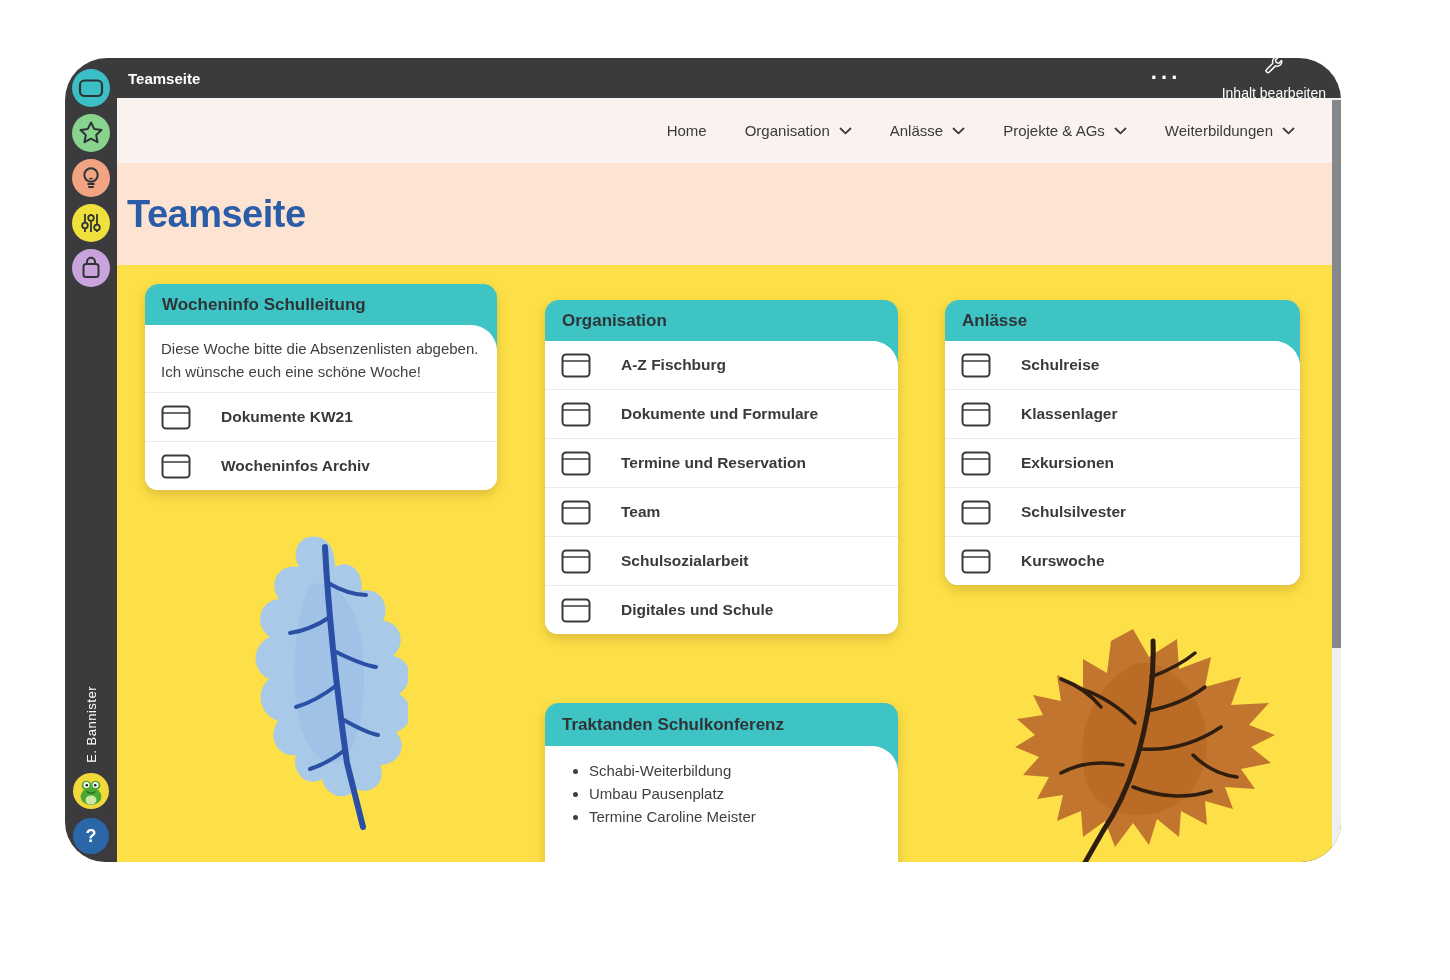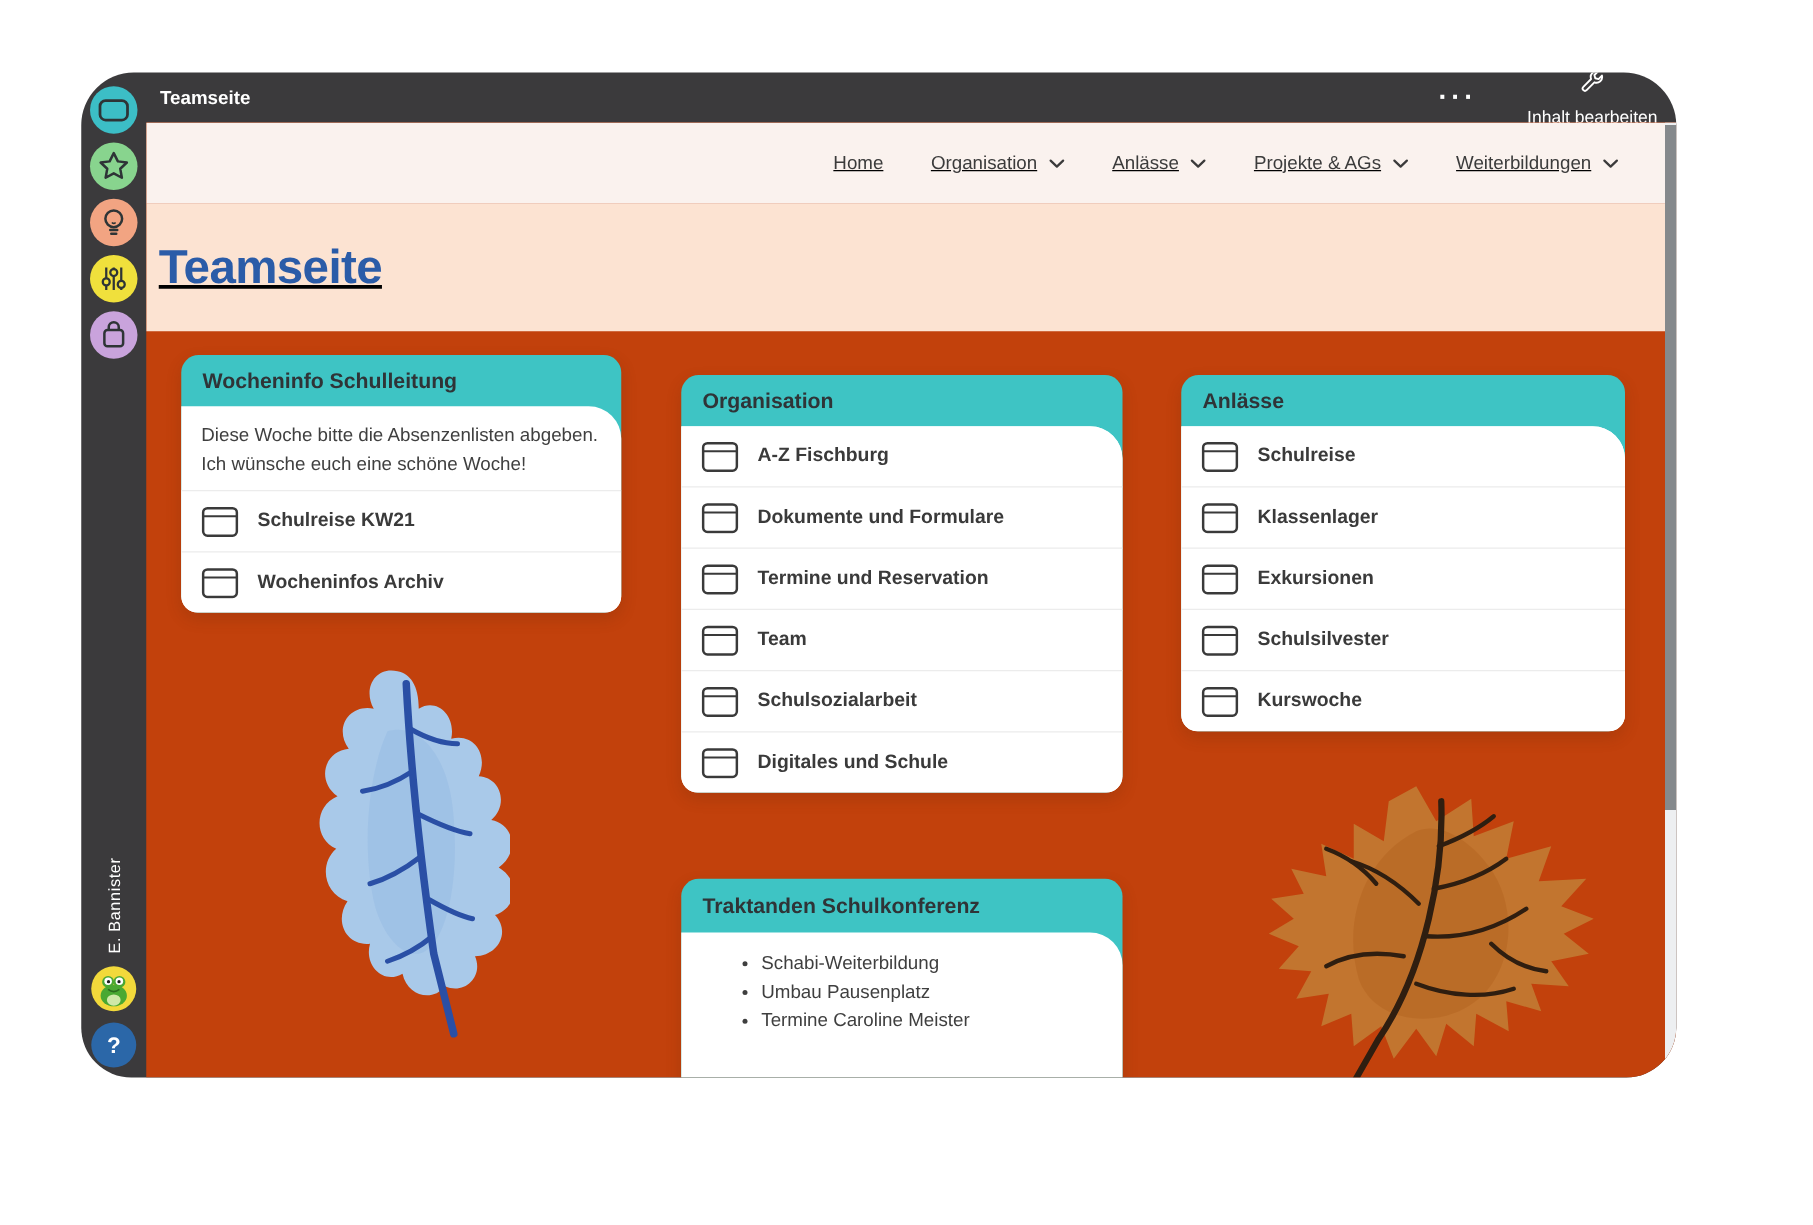--- a/index.html
+++ b/index.html
@@ -46,21 +46,21 @@
   .avatar{
     width:36px;height:36px;border-radius:50%;background:#F2D93B;margin-bottom:9px;
     display:flex;align-items:center;justify-content:center;overflow:hidden;cursor:pointer;
   }
   .help-btn{
     width:36px;height:36px;border-radius:50%;background:#2B67A8;color:#fff;
     font-size:18px;font-weight:bold;display:flex;align-items:center;justify-content:center;cursor:pointer;
   }
   
   .viewport{
-    position:absolute;left:52px;top:40px;right:0;bottom:0;overflow:hidden;background:#c2410c;text-decoration:underline;
+    position:absolute;left:52px;top:40px;right:0;bottom:0;overflow:hidden;background:#fde047;
   }
   .navbar{
     height:65px;background:#FAF2EE;display:flex;align-items:center;
     justify-content:flex-end;gap:38px;padding-right:46px;
   }
   .nav-item{display:flex;align-items:center;gap:9px;font-size:15px;color:#3B3B3B;cursor:pointer;}
   .hero{height:102px;background:#FCE3D2;display:flex;align-items:center;}
   .hero h1{margin:0;padding-left:10px;font-size:38px;font-weight:bold;color:#2B5CA8;letter-spacing:-.5px;}
   .canvas{position:relative;height:597px;}
   
@@ -71,28 +71,28 @@
     position:absolute;border-radius:14px;background:#3EC4C4;
     box-shadow:0 5px 12px rgba(90,40,10,.20);
   }
   .card-header{
     height:41px;display:flex;align-items:center;padding:0 17px;
     font-size:17px;font-weight:bold;color:#2F3437;
   }
   .card-body{background:#ffffff;border-radius:0 26px 13px 13px;overflow:hidden;}
   .card-body.open-bottom{border-radius:0 26px 0 0;}
   .row{
-    height:48px;display:flex;align-items:center;gap:15px;padding:0 16px;
+    height:48px;display:flex;align-items:center;gap:30px;padding:0 16px;
     border-top:1px solid #ECECEC;cursor:pointer;background:#fff;
   }
   .row:first-child{border-top:none;}
   .row-label{font-size:15.5px;font-weight:bold;color:#3A3A3A;}
   .card-msg{padding:13px 16px 9px 16px;font-size:15px;color:#3F3F3F;line-height:1.5;}
   .bullets{margin:0;padding:16px 16px 16px 44px;font-size:15px;color:#3F3F3F;}
-  .bullets li{margin-bottom:6px;margin-left:20px;}
+  .bullets li{margin-bottom:6px;}
   .leaf{position:absolute;pointer-events:none;}
 </style>
 </head>
 <body>
 
 <div class="device">
   <div class="app">
 
     <div class="sidebar">
       <div class="side-circle c-teal">
@@ -236,21 +236,21 @@
 
         <div class="card" style="left:28px;top:19px;width:352px;">
           <div class="card-header">Wocheninfo Schulleitung</div>
           <div class="card-body">
             <div class="card-msg">Diese Woche bitte die Absenzenlisten abgeben. Ich wünsche euch eine schöne Woche!</div>
             <div class="row">
               <svg width="30" height="25" viewBox="0 0 30 25">
                 <rect x="1.5" y="1.5" width="27" height="22" rx="3.5" fill="none" stroke="#3A3A3A" stroke-width="2"></rect>
                 <line x1="1.5" y1="8" x2="28.5" y2="8" stroke="#3A3A3A" stroke-width="1.6"></line>
               </svg>
-              <span class="row-label">Schulreise KW21</span>
+              <span class="row-label">Dokumente KW21</span>
             </div>
             <div class="row">
               <svg width="30" height="25" viewBox="0 0 30 25">
                 <rect x="1.5" y="1.5" width="27" height="22" rx="3.5" fill="none" stroke="#3A3A3A" stroke-width="2"></rect>
                 <line x1="1.5" y1="8" x2="28.5" y2="8" stroke="#3A3A3A" stroke-width="1.6"></line>
               </svg>
               <span class="row-label">Wocheninfos Archiv</span>
             </div>
           </div>
         </div>

